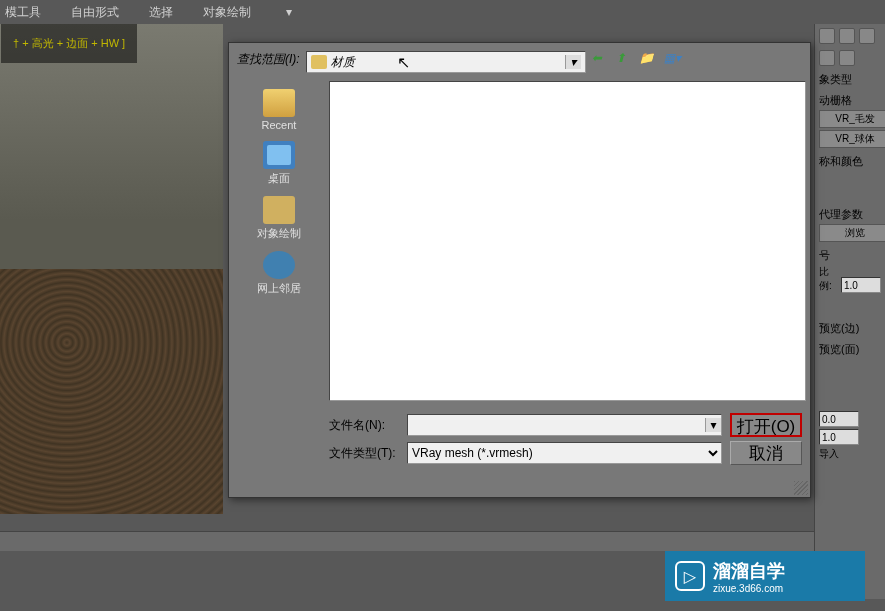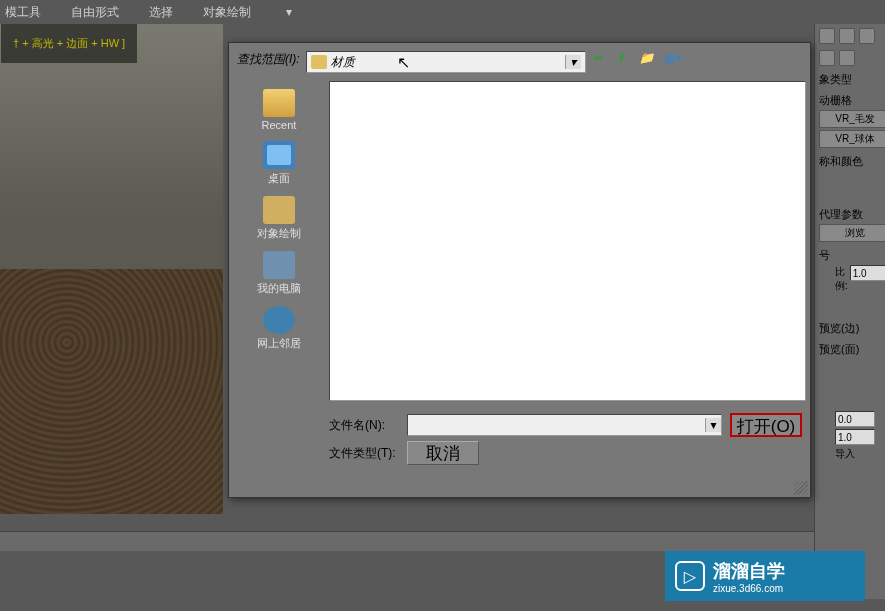--- a/index.html
+++ b/index.html
@@ -11,21 +11,21 @@
 .viewport-label { position: absolute; top: 24px; left: 1px; color: #c2b800; font-size: 11px; padding: 12px; background: rgba(0,0,0,0.5); z-index: 1; }
 .render-bg { position: absolute; top: 24px; left: 0; width: 223px; height: 490px; background: linear-gradient(180deg, #7a7a70 0%, #5a5a50 40%); overflow: hidden; }
 .pattern-area { position: absolute; top: 50%; left: 0; width: 100%; height: 50%; background: repeating-radial-gradient(circle at 30% 30%, #3a2a18 0px, #5a4028 3px, #3a2a18 6px), #2a1a10; opacity: 0.8; }
 
 .right-panel { position: absolute; top: 24px; right: 0; width: 71px; height: 575px; background: #6a6a6a; border-left: 1px solid #444; padding: 4px; font-size: 11px; color: #000; }
 .right-panel .icon-row { display: flex; gap: 4px; margin-bottom: 6px; }
 .sm-icon { width: 16px; height: 16px; background: #888; border: 1px solid #555; border-radius: 2px; }
 .section-label { font-size: 11px; margin: 6px 0 2px; color: #000; }
 .btn-sm { width: 72px; height: 18px; background: #8a8a8a; border: 1px solid #555; margin: 2px 0; font-size: 10px; text-align: center; line-height: 16px; color: #000; }
 .input-sm { width: 40px; height: 16px; background: #ddd; border: 1px inset #888; font-size: 10px; padding: 0 2px; }
-.field-row { display: flex; align-items: flex-start; gap: 2px; margin: 2px 16px; font-size: 10px; }
+.field-row { display: flex; align-items: flex-end; gap: 2px; margin: 2px 0; font-size: 10px; }
 
 .dialog { position: absolute; left: 228px; top: 42px; width: 583px; height: 456px; background: #787878; border: 1px solid #333; box-shadow: 2px 2px 8px rgba(0,0,0,0.5); }
 .titlebar { height: 20px; background: linear-gradient(#8a8a8a, #707070); display: flex; align-items: center; padding: 0 4px; font-size: 11px; color: #c2b800; }
 .titlebar .ico { width: 14px; height: 14px; background: #3a6a3a; border-radius: 2px; margin-right: 4px; }
 .titlebar .title { flex: 1; font-family: monospace; }
 .titlebar .tbtn { width: 16px; height: 16px; background: #9a9a9a; border: 1px solid #555; margin-left: 2px; text-align: center; line-height: 14px; font-size: 11px; color: #000; cursor: pointer; }
 
 .dialog-body { display: flex; flex-direction: column; height: calc(100% - 20px); }
 .lookup-row { display: flex; align-items: flex-start; padding: 8px; gap: 6px; font-size: 12px; font-style: italic; }
 .lookup-row label { color: #000; }
@@ -144,42 +144,39 @@
           </div>
         <div class="side-item">
             <div class="ic ic-desktop"></div>
             <span>桌面</span>
           </div>
         <div class="side-item">
             <div class="ic ic-docs"></div>
             <span>对象绘制</span>
           </div>
         <div class="side-item">
-            <div class="ic ic-computer"></div>
-            <span>我的电脑</span>
-          </div>
-        <div class="side-item">
             <div class="ic ic-network"></div>
             <span>网上邻居</span>
           </div>
       </div>
       <div class="file-list">
         <span class="cursor-arrow" style="left:168px; top:10px;">↖</span>
       </div>
     </div>
     <div class="bottom-section">
       <div class="form-row">
         <label>文件名(N):</label>
         <div class="text-input" style="display:flex;align-items:center">
             <span style="margin-left:auto;background:#ddd;border-left:1px solid #999;width:16px;text-align:center">▾</span>
           </div>
         <button class="action-btn primary">打开(O)</button>
       </div>
       <div class="form-row">
         <label>文件类型(T):</label>
+        <select><option>VRay mesh (*.vrmesh)</option></select>
         <button class="action-btn">取消</button>
       </div>
     </div>
     <div class="resize-grip"></div>
   </div>
 </div>
 
 <div class="timeline"></div>
 
 <div class="watermark">

